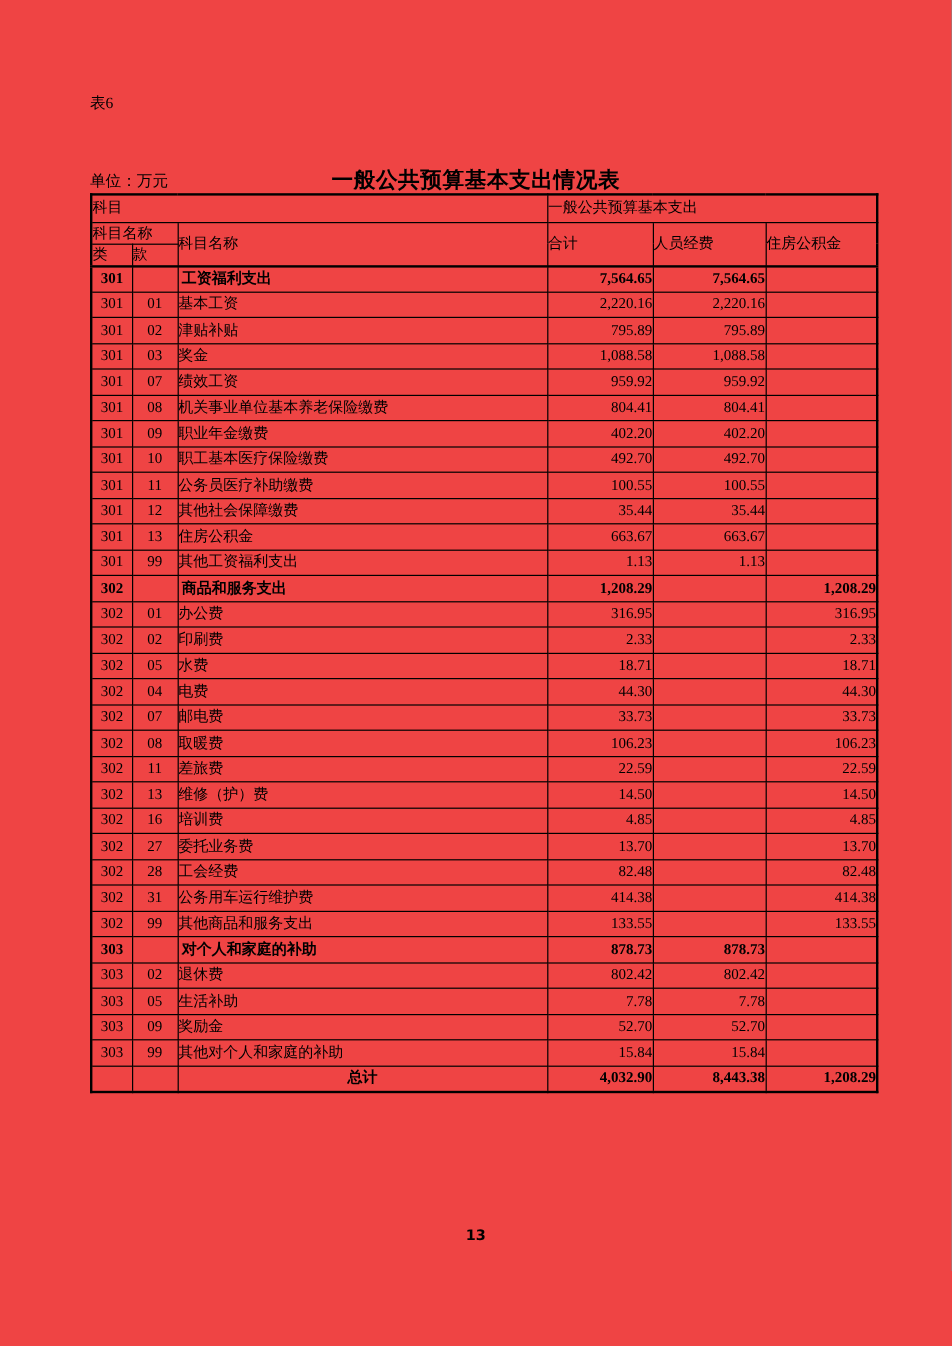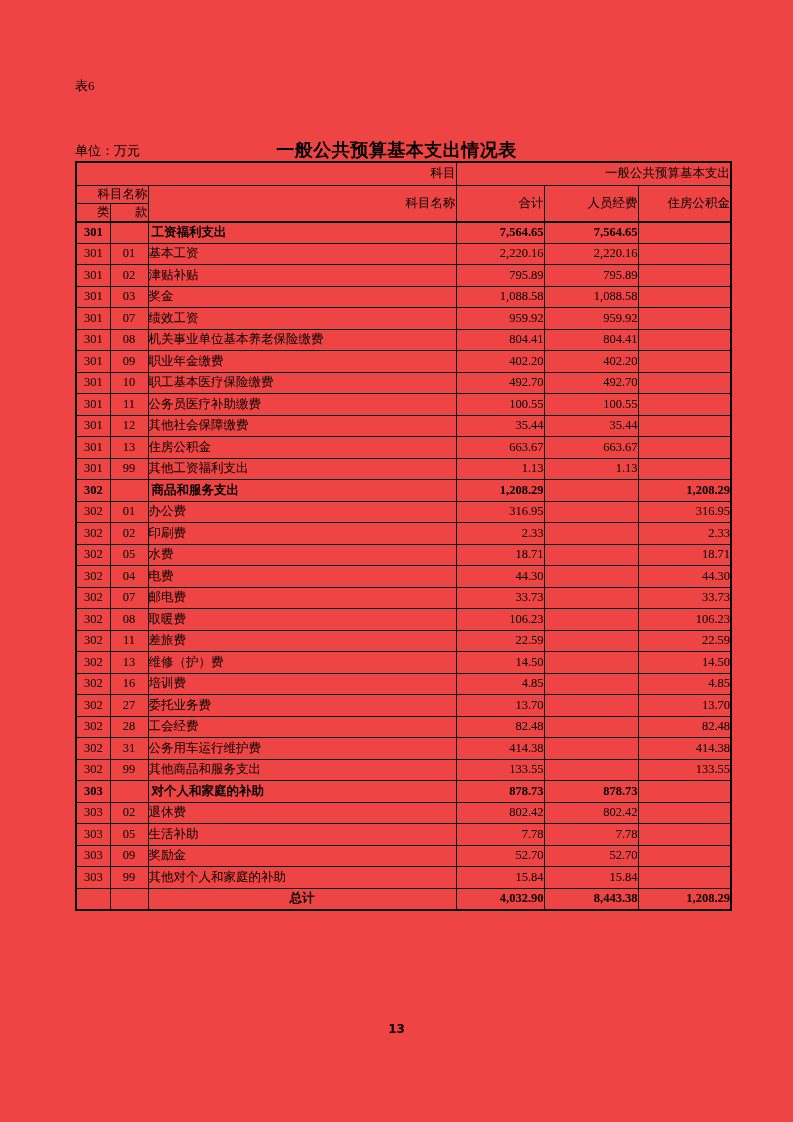--- a/index.html
+++ b/index.html
@@ -54,21 +54,21 @@
     font-size: 12.5px;
     font-weight: normal;
     padding: 0;
     overflow: hidden;
     white-space: nowrap;
   }
   thead tr.hrow-1 { height: 23px; }
   thead tr.hrow-2 { height: 18px; }
   thead tr.hrow-3 { height: 18px; }
   thead { border-bottom: 2px solid #000; }
-  thead th { text-align: right; vertical-align: middle; }
+  thead th { text-align: left; vertical-align: middle; }
   tbody tr { height: 21.5px; }
   td.c-code { text-align: center; }
   td.c-name { text-align: left; padding-left: 14px; margin-left: 25px; }
   td.c-num  { text-align: right; padding-right: 5px; }
   tr.bold td { font-weight: bold; }
   tr.bold td.c-name { padding-left: 3px; }
   tr.total td.c-name { text-align: center; padding-left: 0; }
   .page-number {
     position: absolute;
     left: 0;

